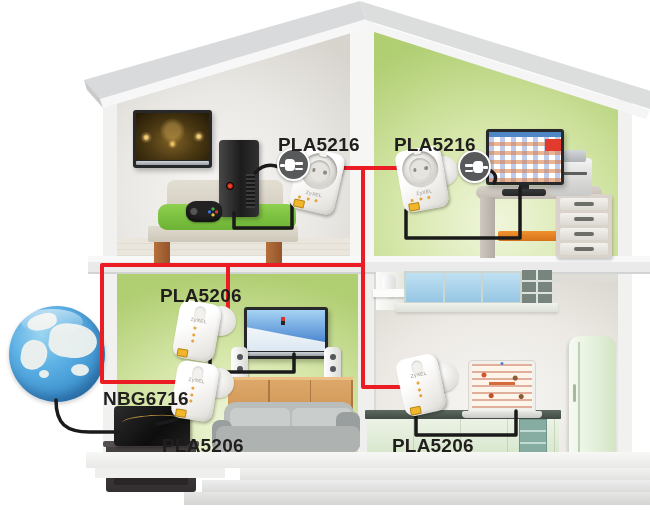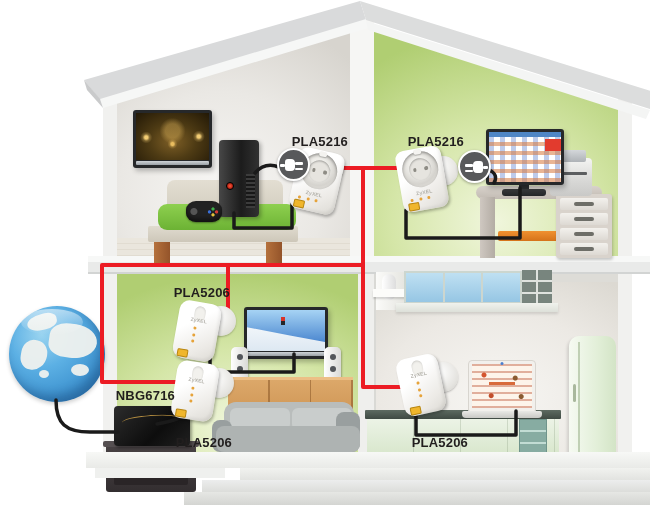--- a/index.html
+++ b/index.html
@@ -1,21 +1,21 @@
 <!DOCTYPE html>
 <html style="--connection-line: #ec1c24; --cable: #1a1a1a; --roof: #d9dadb; --wall-green: #bcd583; --accent-orange: #f09130; --globe-ocean: #3d92cf; --ethernet-port-yellow: #f0b62c; --led-amber: #e6a33a;"><head>
 <meta charset="utf-8">
 <style>
   html,body{margin:0;padding:0;background:#fff;}
   #canvas{position:relative;width:650px;height:511px;background:#ffffff;overflow:hidden;
           font-family:"Liberation Sans",sans-serif;}
   svg.layer{position:absolute;left:0;top:0;pointer-events:none;}
 
   
-  .lbl{position:absolute;text-align:right;font-weight:700;font-size:13px;line-height:1;
+  .lbl{position:absolute;text-align:center;font-weight:700;font-size:19px;line-height:1;
        color:#211e1e;letter-spacing:.2px;white-space:nowrap;}
 
   
   .rl{fill:none;stroke:var(--connection-line,#ec1c24);stroke-width:4;stroke-linejoin:round;stroke-linecap:round;}
   .bl{fill:none;stroke:var(--cable,#1a1a1a);stroke-width:3.5;stroke-linejoin:round;stroke-linecap:round;}
 
   
   .disc{position:absolute;width:30px;height:30px;border-radius:50%;
         background:radial-gradient(circle at 40% 35%,#ffffff,#e5e4e0 65%,#cfcec9);
         box-shadow:0 1px 2px rgba(0,0,0,.25);}

